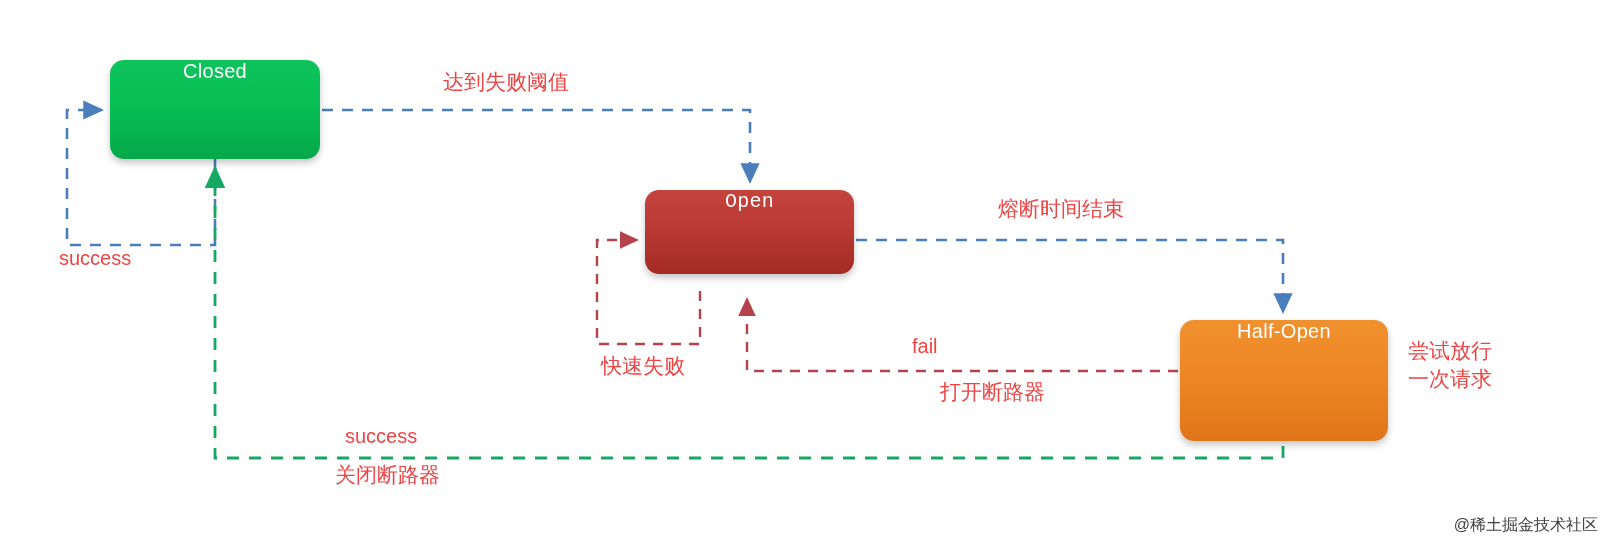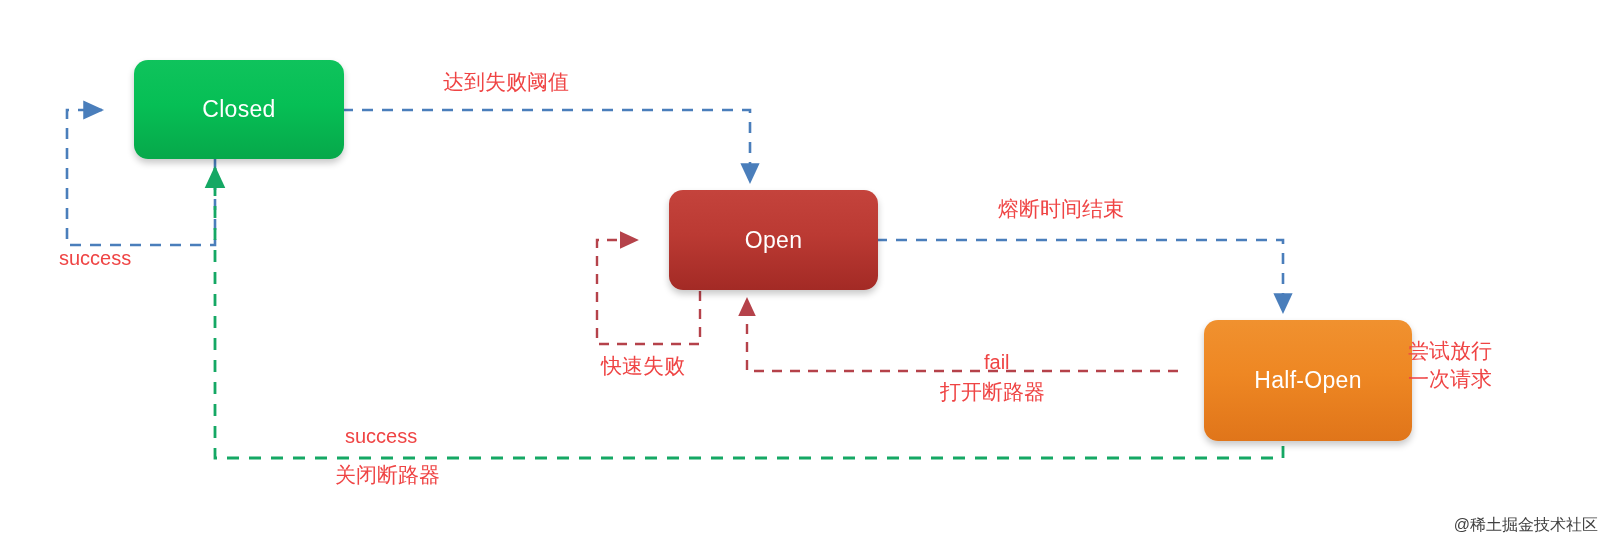--- a/index.html
+++ b/index.html
@@ -21,42 +21,42 @@
     position: absolute;
     left: 0;
     top: 0;
     width: 1612px;
     height: 544px;
   }
   .node {
     position: absolute;
     border-radius: 14px;
     display: flex;
-    align-items: center;
+    align-items: flex-start;
     justify-content: center;
     color: #ffffff;
-    font-size: 23px;
+    font-size: 20px;
     letter-spacing: 0.3px;
     box-shadow: 0 4px 7px rgba(0,0,0,0.22);
     z-index: 3;
-    margin-left: 24px;
   }
   .node-closed {
     left: 110px;
     top: 60px;
     width: 210px;
     height: 99px;
     background: linear-gradient(180deg, #0fc35c 0%, #06bf55 45%, #06a84a 100%);
   }
   .node-open {
     left: 645px;
     top: 190px;
     width: 209px;
-    height: 100px;
+    height: 84px;
     background: linear-gradient(180deg, #c4433c 0%, #bb3a33 45%, #a32a25 100%);
+    font-family: Liberation Mono, monospace;
   }
   .node-halfopen {
     left: 1180px;
     top: 320px;
     width: 208px;
     height: 121px;
     background: linear-gradient(180deg, #f0912f 0%, #ee8723 45%, #e0751a 100%);
   }
   .edge-label {
     position: absolute;
@@ -122,21 +122,21 @@
   </div>
 
   <div class="edge-label en" style="left:59px; top:245px;">success</div>
 
   <div class="edge-label" style="left:443px; top:68px;">达到失败阈值</div>
 
   <div class="edge-label" style="left:601px; top:352px;">快速失败</div>
 
   <div class="edge-label" style="left:998px; top:195px;">熔断时间结束</div>
 
-  <div class="edge-label en" style="left:984px; top:333px;margin-top:16px;">fail</div>
+  <div class="edge-label en" style="left:912px; top:333px;">fail</div>
 
   <div class="edge-label" style="left:940px; top:378px;text-align:center;">打开断路器</div>
 
   <div class="edge-label en" style="left:345px; top:423px;">success</div>
 
   <div class="edge-label" style="left:335px; top:461px;">关闭断路器</div>
 
   <div class="edge-label" style="left:1408px; top:337px;">尝试放行
 一次请求</div>
 

